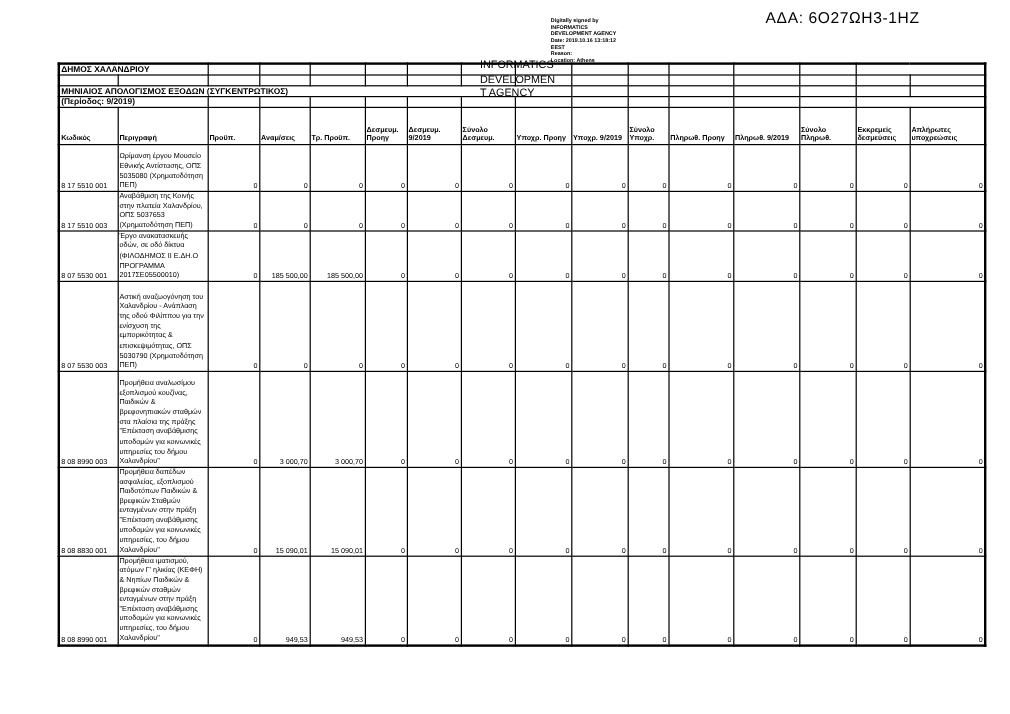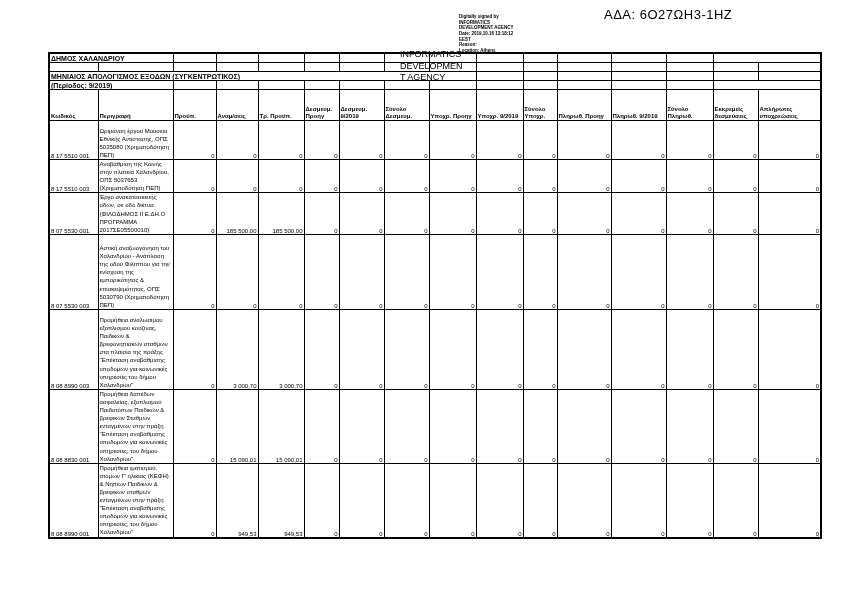--- a/index.html
+++ b/index.html
@@ -9,21 +9,21 @@
   }
   .sig-agency{
     position:absolute;left:400px;top:13px;width:70px;
     font-size:9px;font-weight:normal;line-height:1.3;white-space:pre-line;margin-top:36px;
   }
   .sig-details{
     position:absolute;left:459px;top:14px;width:90px;
     font-size:4.5px;font-weight:bold;line-height:1.25;white-space:pre-line;
   }
   .ada{
-    position:absolute;left:604px;top:7px;font-size:13px;letter-spacing:0.5px;
+    position:absolute;left:638px;top:7px;font-size:13px;letter-spacing:0.5px;
   }
   table.report{
     position:absolute;left:48px;top:52px;width:772px;
     border-collapse:collapse;table-layout:fixed;
     border:2px solid #000;
   }
   table.report td,table.report th{
     border:1px solid #000;padding:0 1px;overflow:hidden;
     font-size:6px;vertical-align:bottom;
   }

